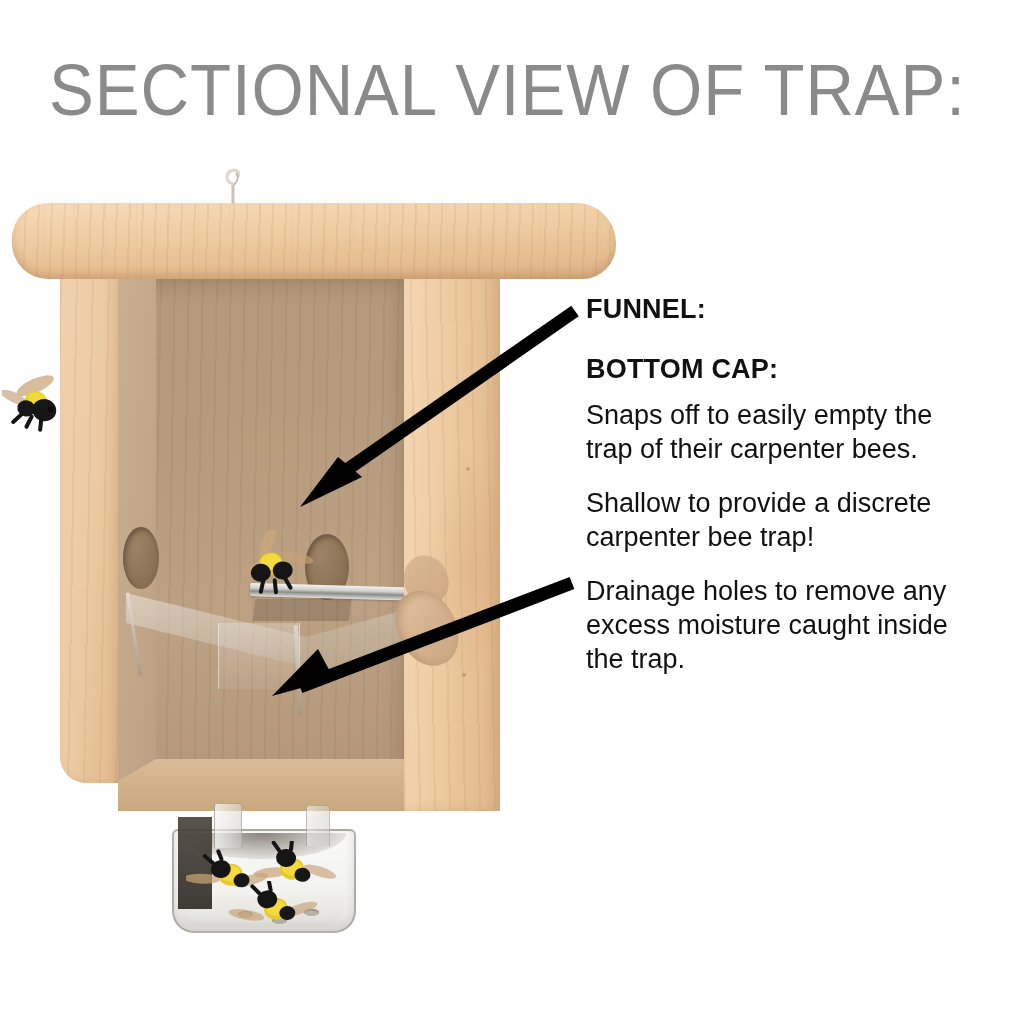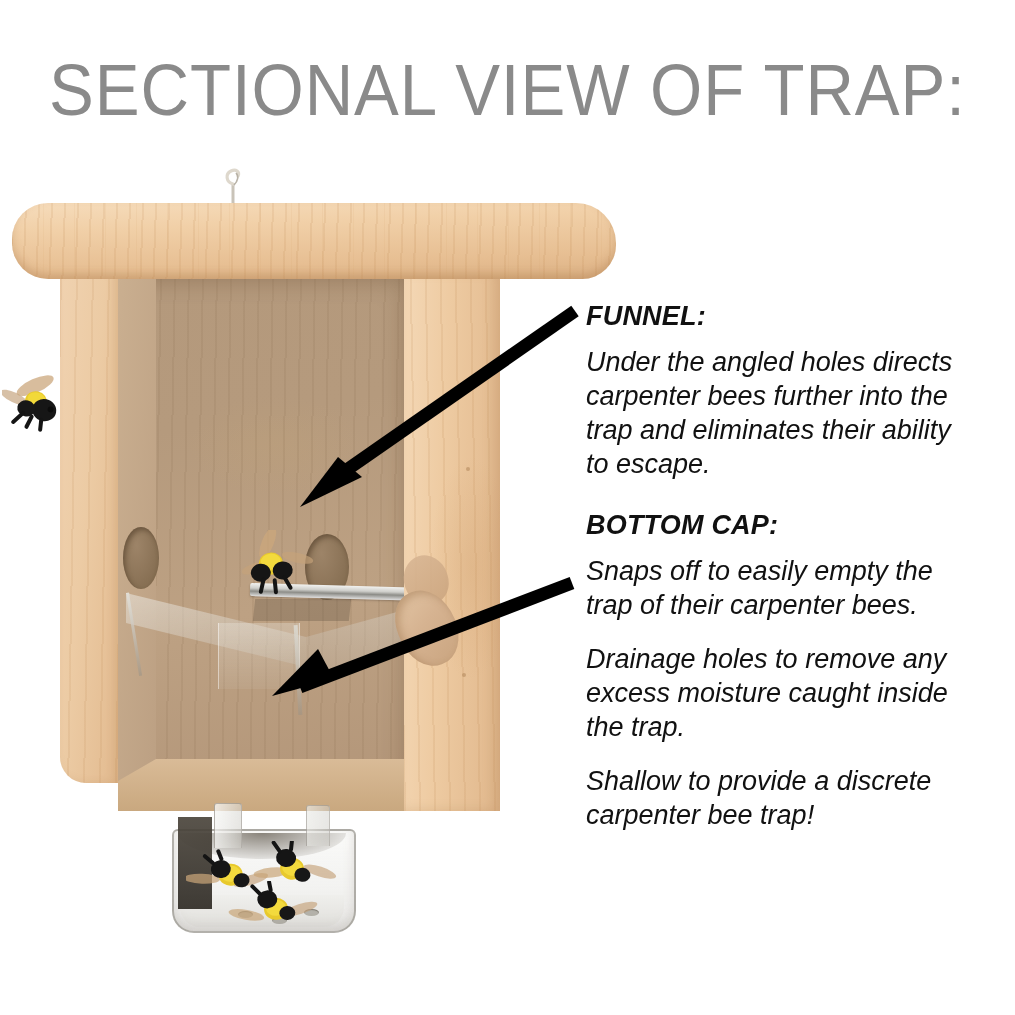--- a/index.html
+++ b/index.html
@@ -256,23 +256,22 @@
   .bee { position: absolute; }
   .bee svg { display:block; }
 
   
   #arrows { left: 0; top: 0; width: 640px; height: 680px; pointer-events: none; }
 
   
   #text-col {
     position: absolute;
     left: 586px;
-    top: 300px;
+    top: 293px;
     width: 400px;
-    font-style: italic;
   }
   .sec-head {
     font-family: "Liberation Sans", sans-serif;
     font-weight: bold;
     font-size: 27px;
     line-height: 32px;
     color: #111111;
     letter-spacing: .2px;
     margin: 0 0 13px 0;
   }
@@ -438,25 +437,24 @@
         <path d="M572 428 L300 532" stroke="#000000" stroke-width="13" stroke-linecap="butt"></path>
         <path d="M272 541 L334 524 L318 494 Z" fill="#000000"></path>
       </g>
     </svg>
   </div>
 
   <div id="text-col">
 
     <div>
       <div class="sec-head">FUNNEL:</div>
-      <p class="sec-para">Under the angled holes directs carpenter bees further into the trap and eliminates their ability to escape.</p>
     </div>
 
     <div id="block-bottomcap">
       <div class="sec-head">BOTTOM CAP:</div>
       <p class="sec-para">Snaps off to easily empty the trap of their carpenter bees.</p>
+      <p class="sec-para">Shallow to provide a discrete carpenter bee trap!</p>
       <p class="sec-para">Drainage holes to remove any excess moisture caught inside the trap.</p>
-      <p class="sec-para">Shallow to provide a discrete carpenter bee trap!</p>
     </div>
 
   </div>
 
 </div>
 
 </body></html>

